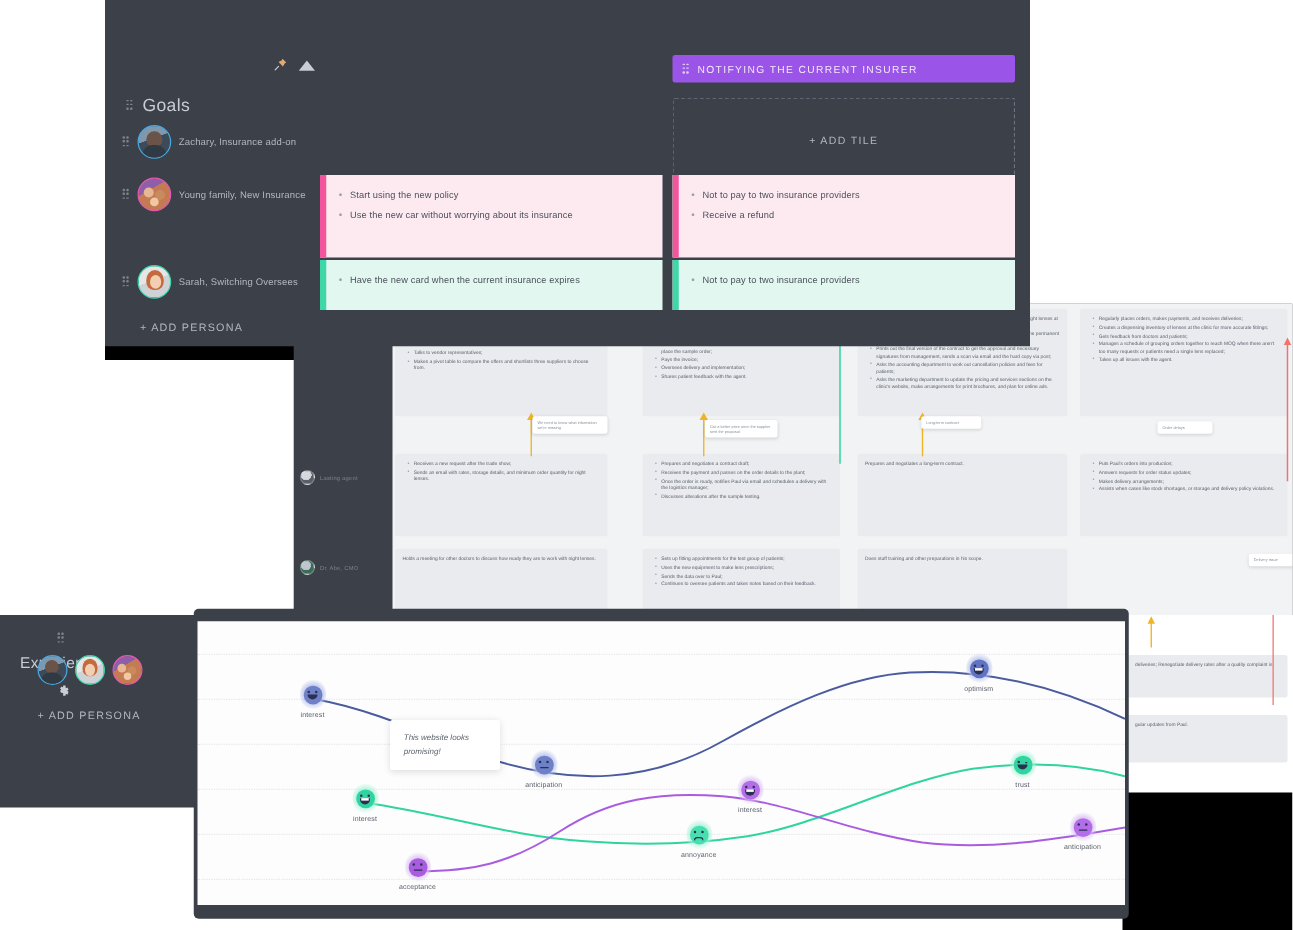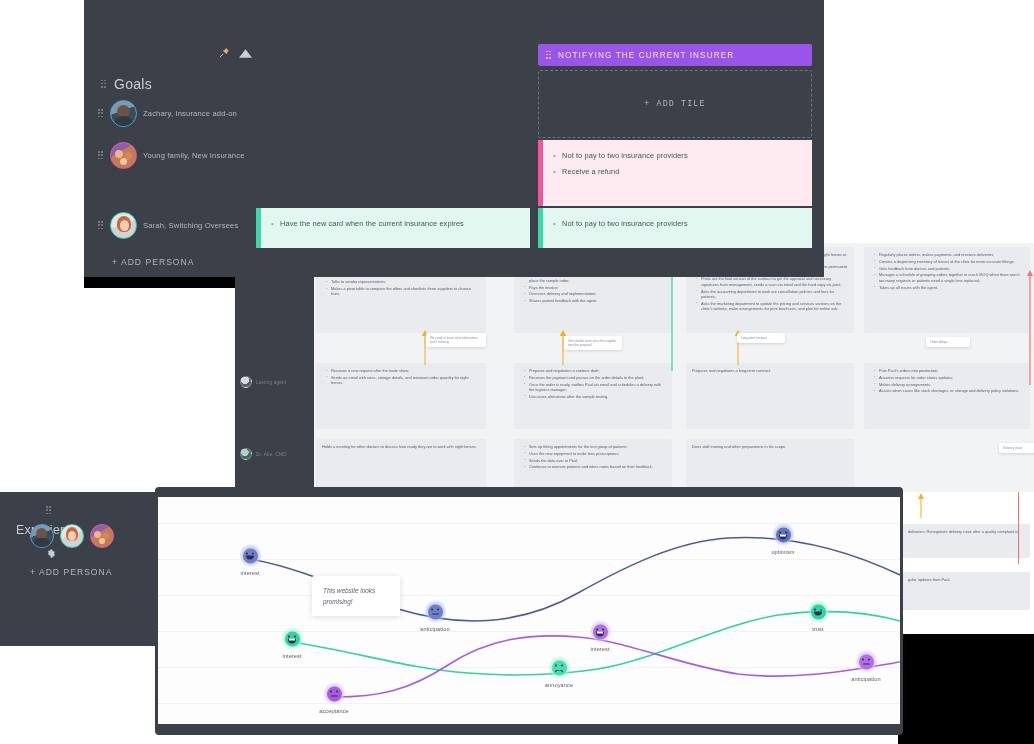--- a/index.html
+++ b/index.html
@@ -440,30 +440,39 @@
           <i style="left:0;top:0"></i>
             <i style="left:3.4px;top:0"></i>
           <i style="left:0;top:3.4px"></i>
             <i style="left:3.4px;top:3.4px"></i>
           <i style="left:0;top:6.8px"></i>
             <i style="left:3.4px;top:6.8px"></i>
         </span>
         <span>NOTIFYING THE CURRENT INSURER</span>
       </div>
 
+      <div class="tilecard" style="left:0; top:140px; width:274px; height:66px; background:#fdeaf1;">
+        <div class="stripe" style="background:#f2549d;"></div>
+        <div class="body">
+          <ul>
+            <li>Start using the new policy</li>
+            <li>Use the new car without worrying about its insurance</li>
+          </ul>
+        </div>
+      </div>
       <div class="tilecard" style="left:0; top:208px; width:274px; height:40px; background:#e2f7f0;">
         <div class="stripe" style="background:#3fd6a8;"></div>
         <div class="body">
           <ul>
             <li>Have the new card when the current insurance expires</li>
           </ul>
         </div>
       </div>
 
-      <div id="add-tile" style="left:282px; top:70px; width:274px; height:68px;font-family:Liberation Mono, monospace;">
+      <div id="add-tile" style="left:282px; top:78px; width:274px; height:68px;">
         <span>+ ADD TILE</span>
       </div>
       <div class="tilecard" style="left:282px; top:140px; width:274px; height:66px; background:#fdeaf1;">
         <div class="stripe" style="background:#f2549d;"></div>
         <div class="body">
           <ul>
             <li>Not to pay to two insurance providers</li>
             <li>Receive a refund</li>
           </ul>
         </div>

